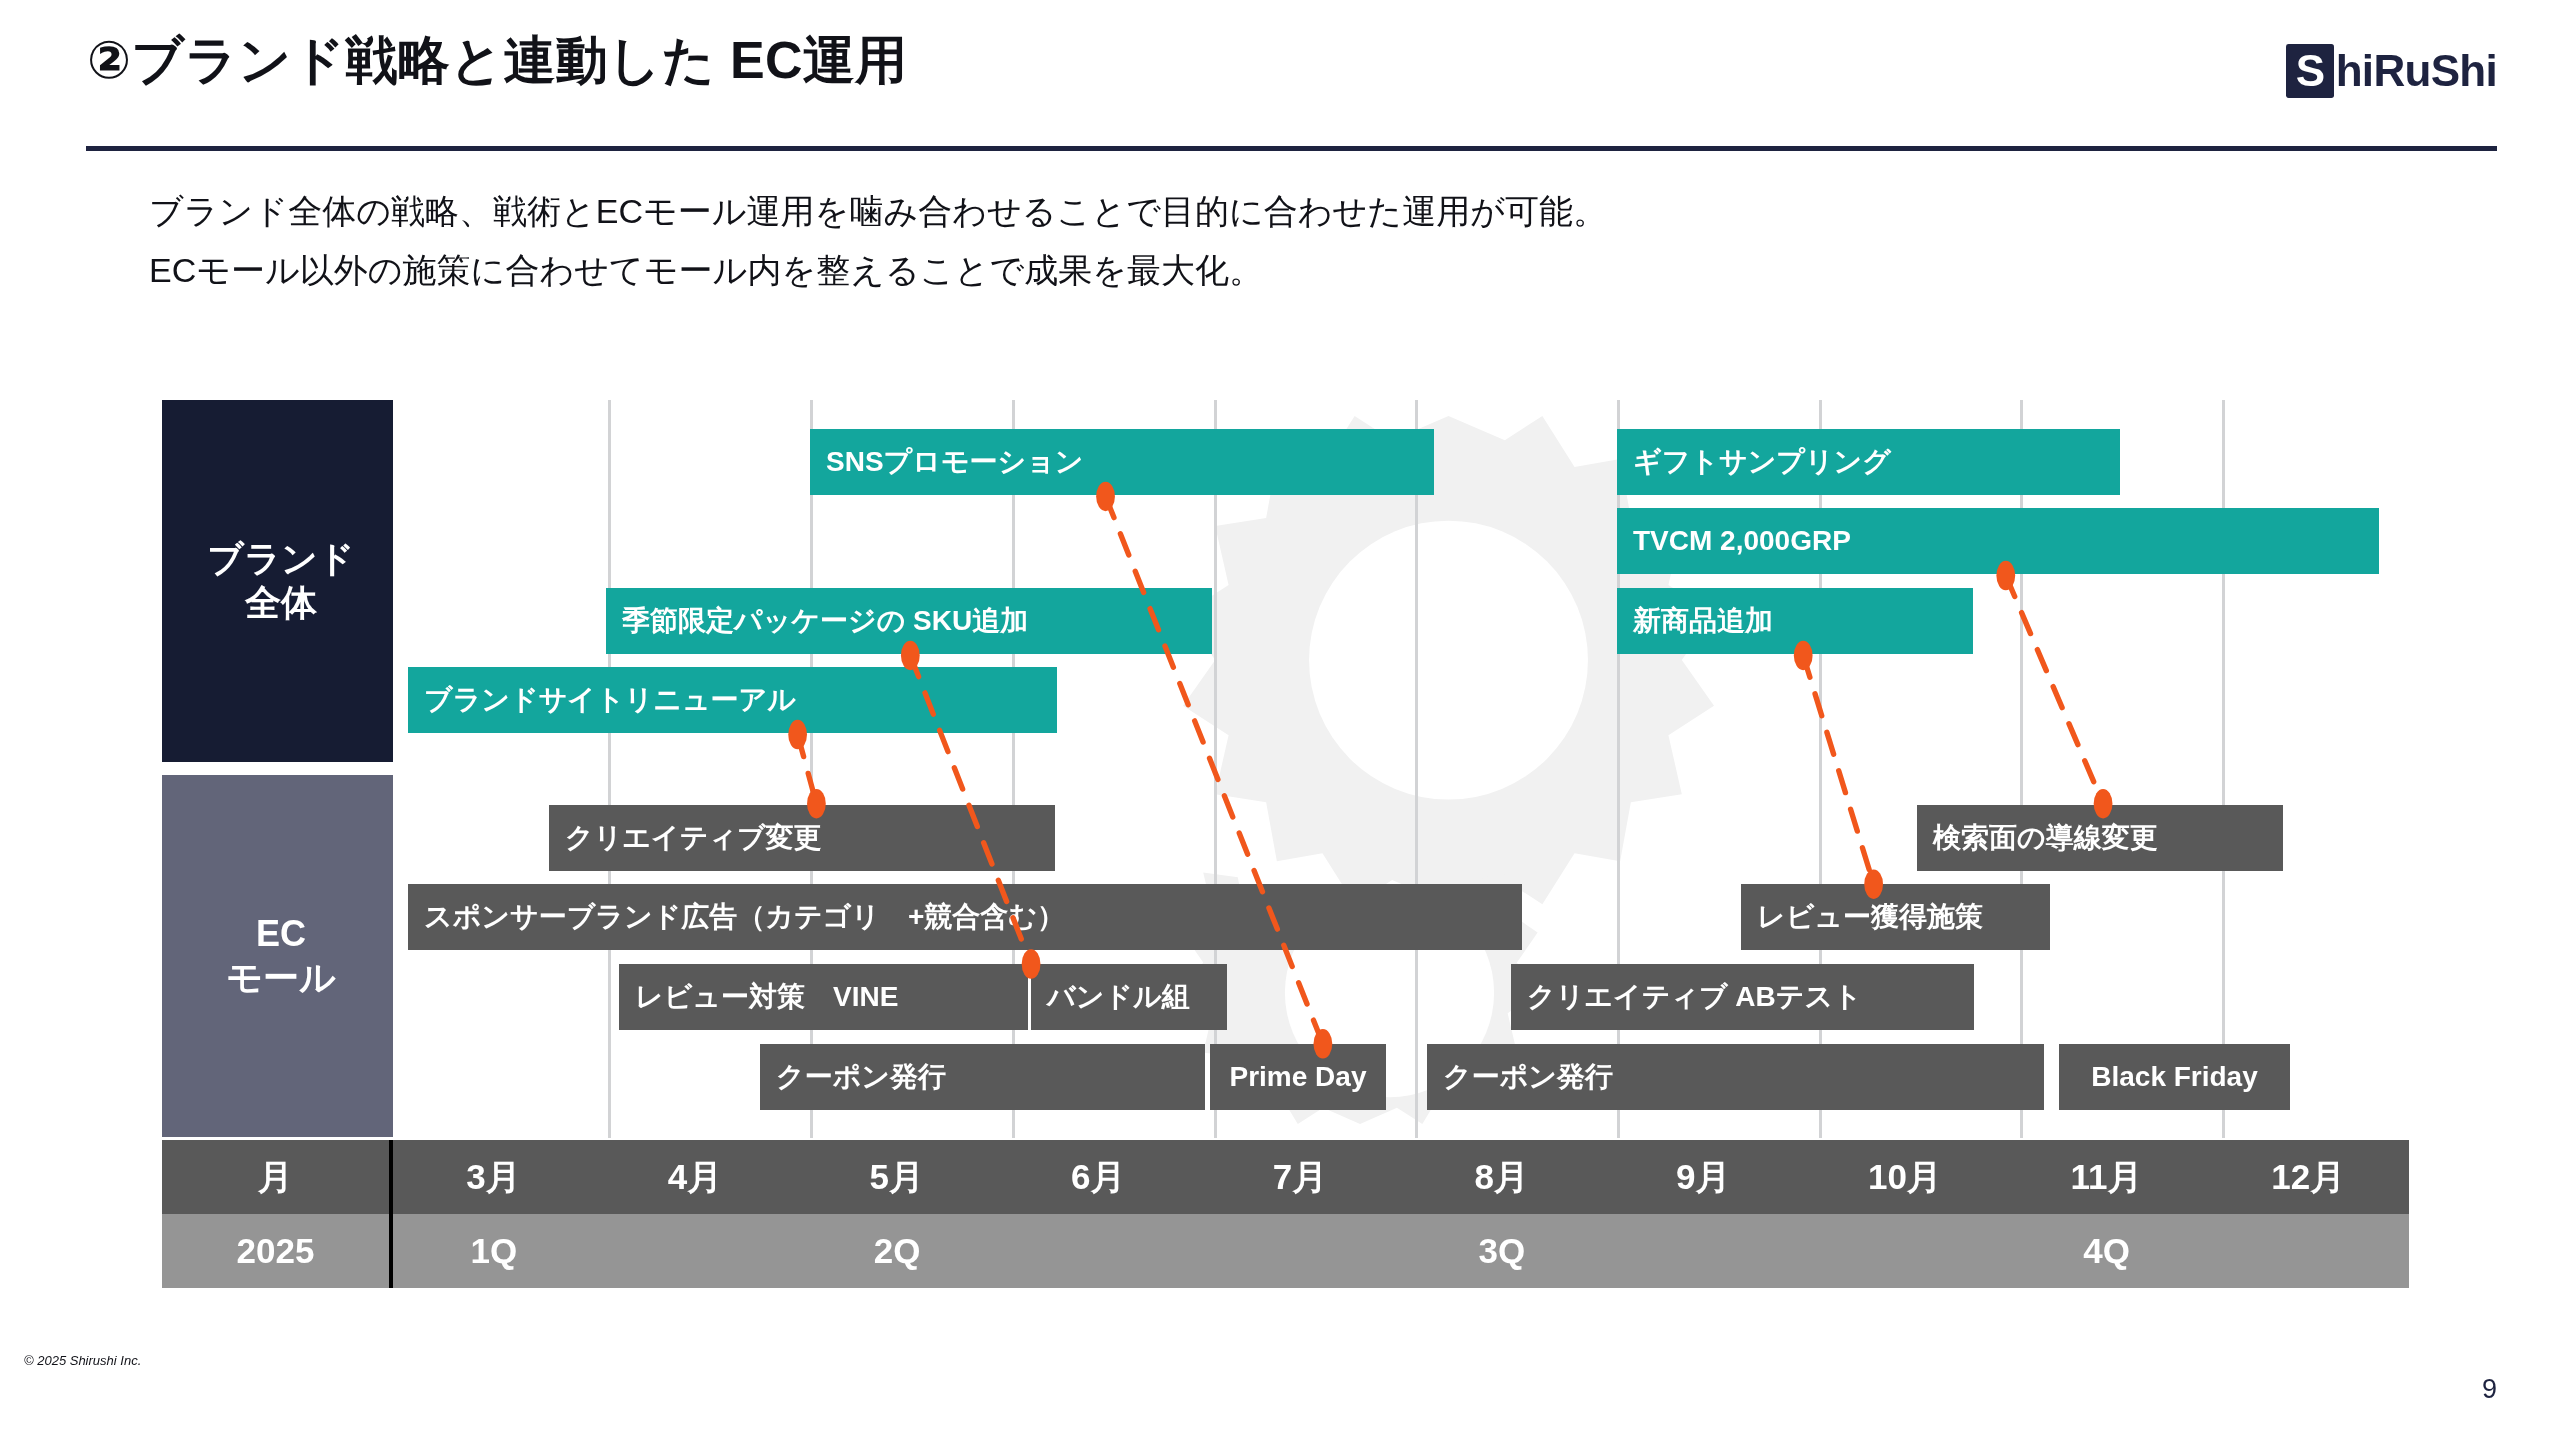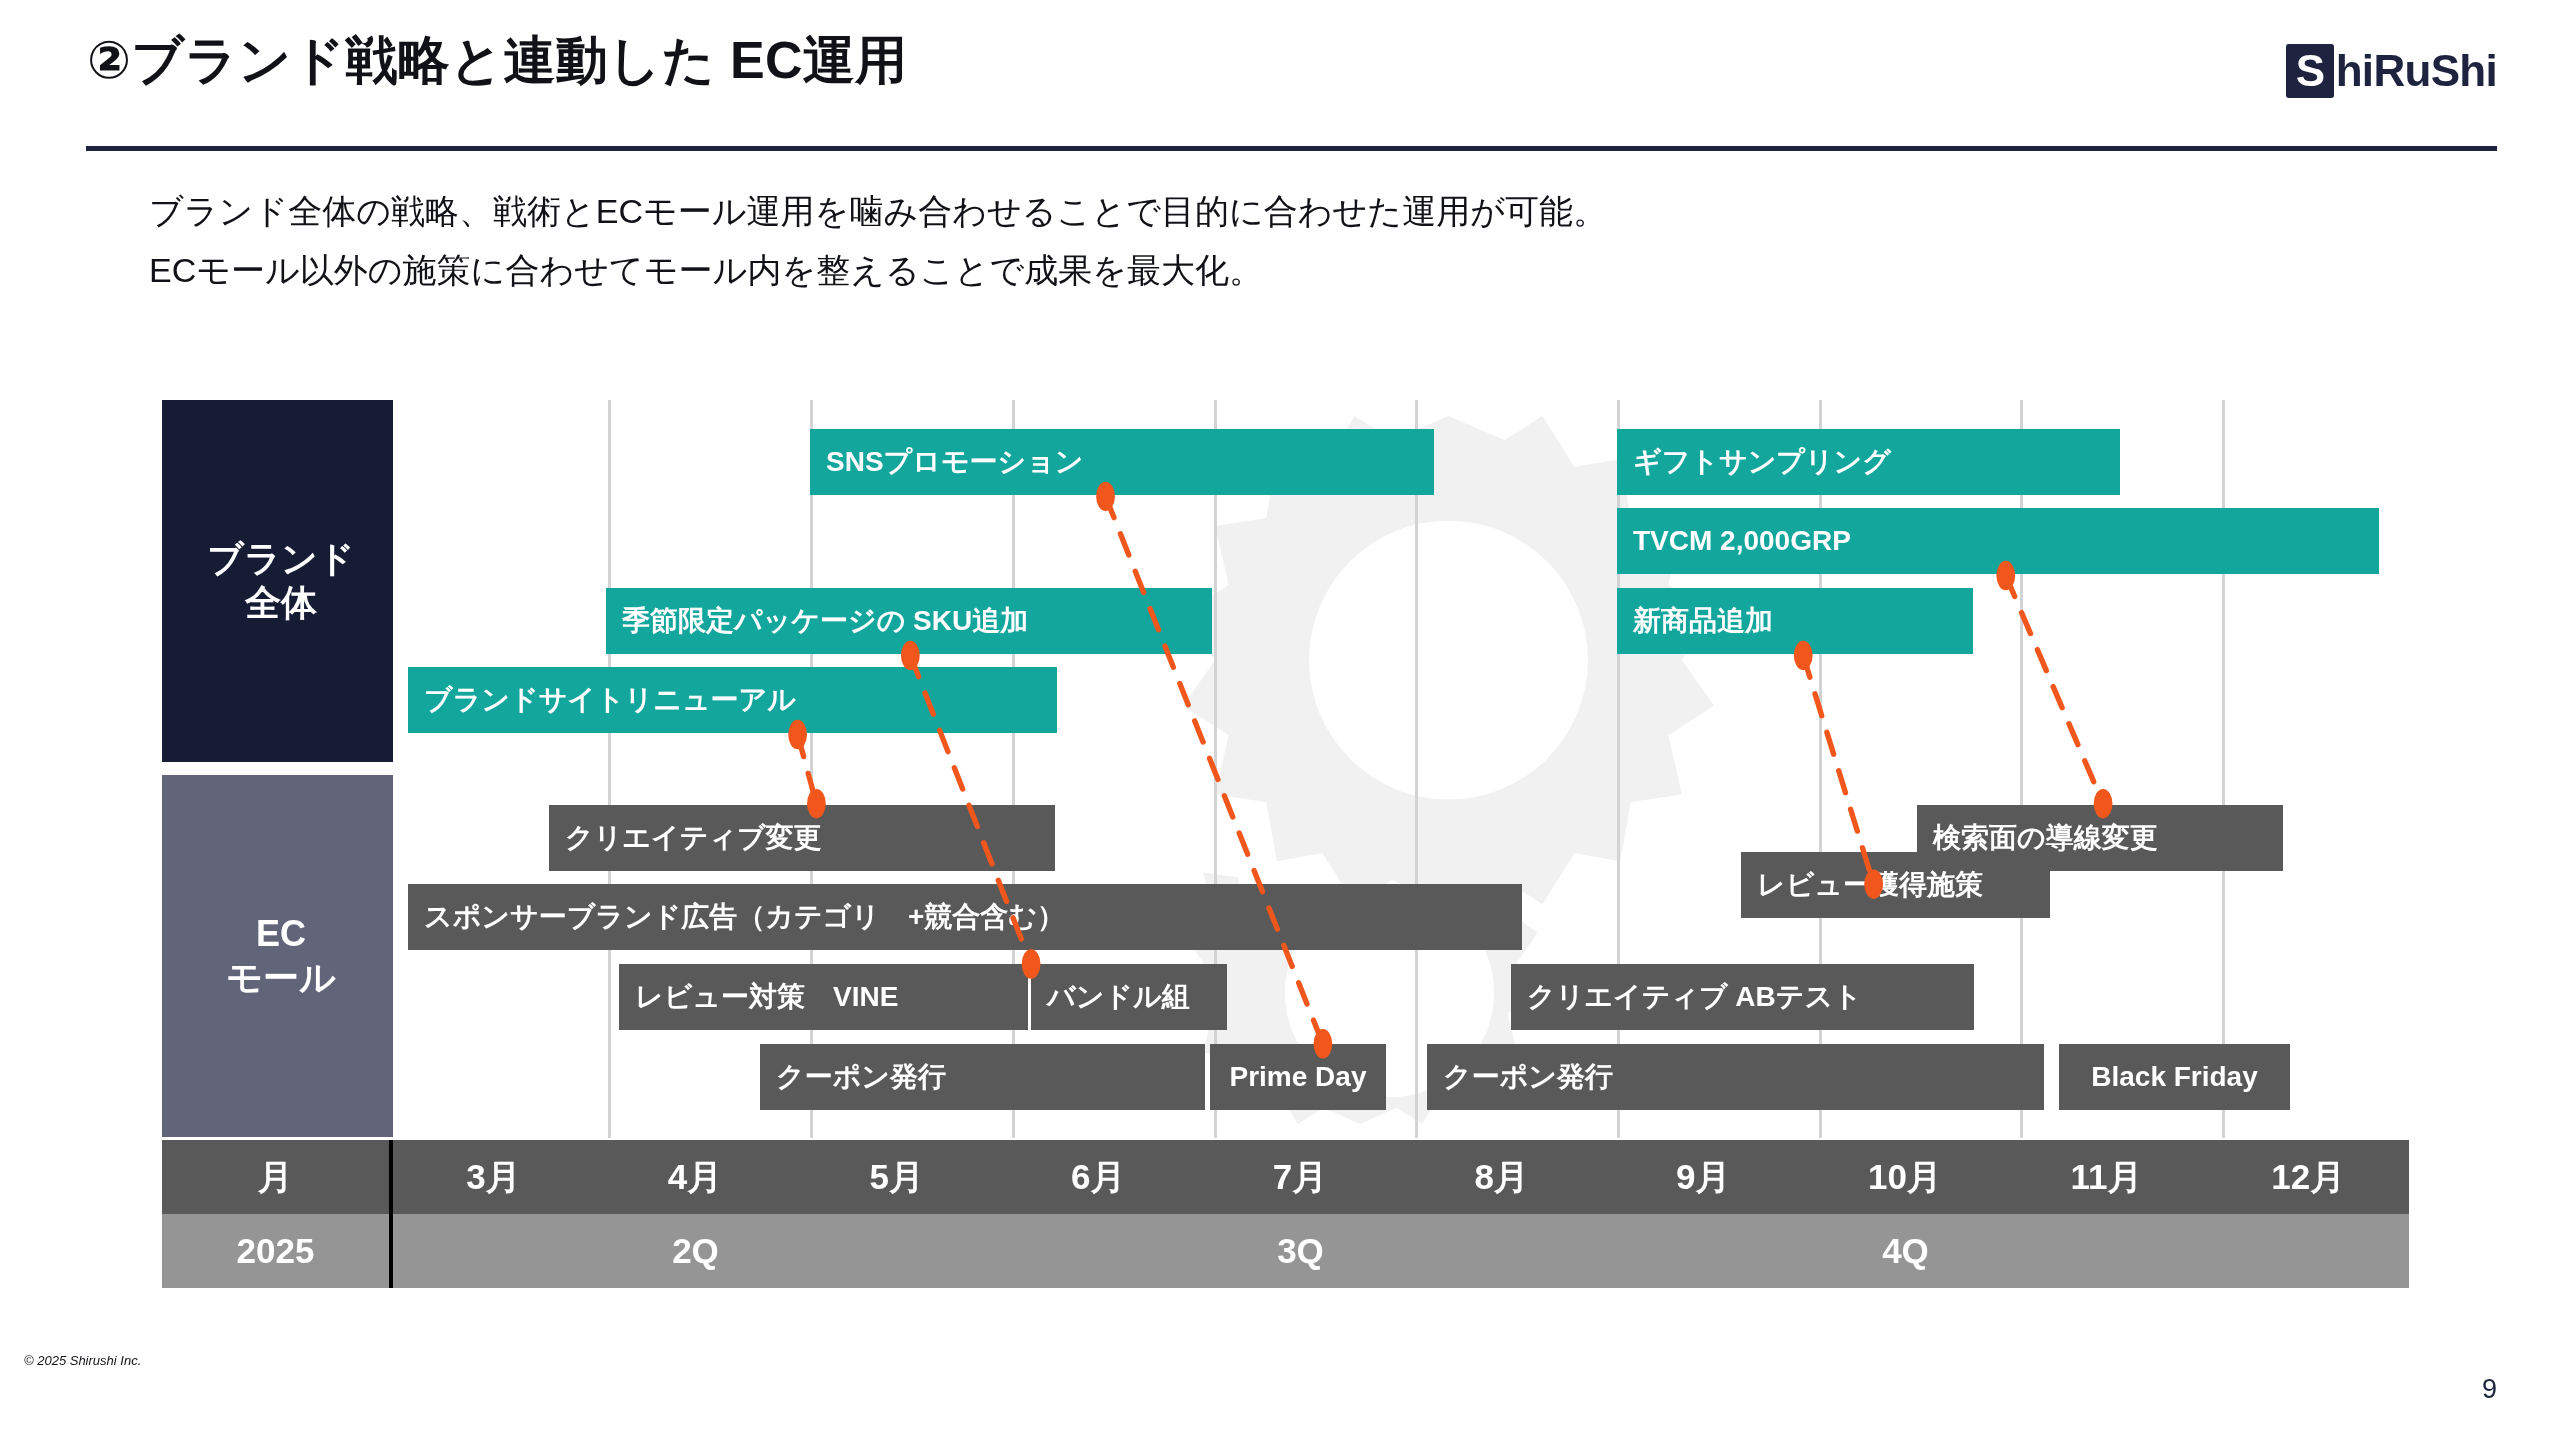--- a/index.html
+++ b/index.html
@@ -154,21 +154,21 @@
     <div class="bar teal" style="left:1617px; top:588px; width:356px;">新商品追加</div>
 
     <div class="bar teal" style="left:408px; top:667px; width:649px;">ブランドサイトリニューアル</div>
 
     <div class="bar gray" style="left:549px; top:805px; width:506px;">クリエイティブ変更</div>
 
     <div class="bar gray" style="left:1917px; top:805px; width:366px;">検索面の導線変更</div>
 
     <div class="bar gray" style="left:408px; top:884px; width:1114px;">スポンサーブランド広告（カテゴリ　+競合含む）</div>
 
-    <div class="bar gray" style="left:1741px; top:852px; width:309px;">レビュー獲得施策</div>
+    <div class="bar gray" style="left:1741px; top:884px; width:309px;">レビュー獲得施策</div>
 
     <div class="bar gray" style="left:619px; top:964px; width:409px;">レビュー対策　VINE</div>
 
     <div class="bar gray" style="left:1031px; top:964px; width:196px;">バンドル組</div>
 
     <div class="bar gray" style="left:1511px; top:964px; width:463px;">クリエイティブ ABテスト</div>
 
     <div class="bar gray" style="left:760px; top:1044px; width:445px;">クーポン発行</div>
 
     <div class="bar gray center" style="left:1210px; top:1044px; width:176px;">Prime Day</div>
@@ -208,20 +208,21 @@
         <div class="axis-cell m">6月</div>
         <div class="axis-cell m">7月</div>
         <div class="axis-cell m">8月</div>
         <div class="axis-cell m">9月</div>
         <div class="axis-cell m">10月</div>
         <div class="axis-cell m">11月</div>
         <div class="axis-cell m">12月</div>
       </div>
       <div class="axis-row quarters">
         <div class="axis-cell head">2025</div>
+        <div class="axis-cell q" style="width:202px">1Q</div>
         <div class="axis-cell q" style="width:605px">2Q</div>
         <div class="axis-cell q" style="width:605px">3Q</div>
         <div class="axis-cell q" style="width:605px">4Q</div>
       </div>
     </div>
   </div>
 
   <div class="footer-left">© 2025 Shirushi Inc.</div>
   <div class="page-num">9</div>
 

